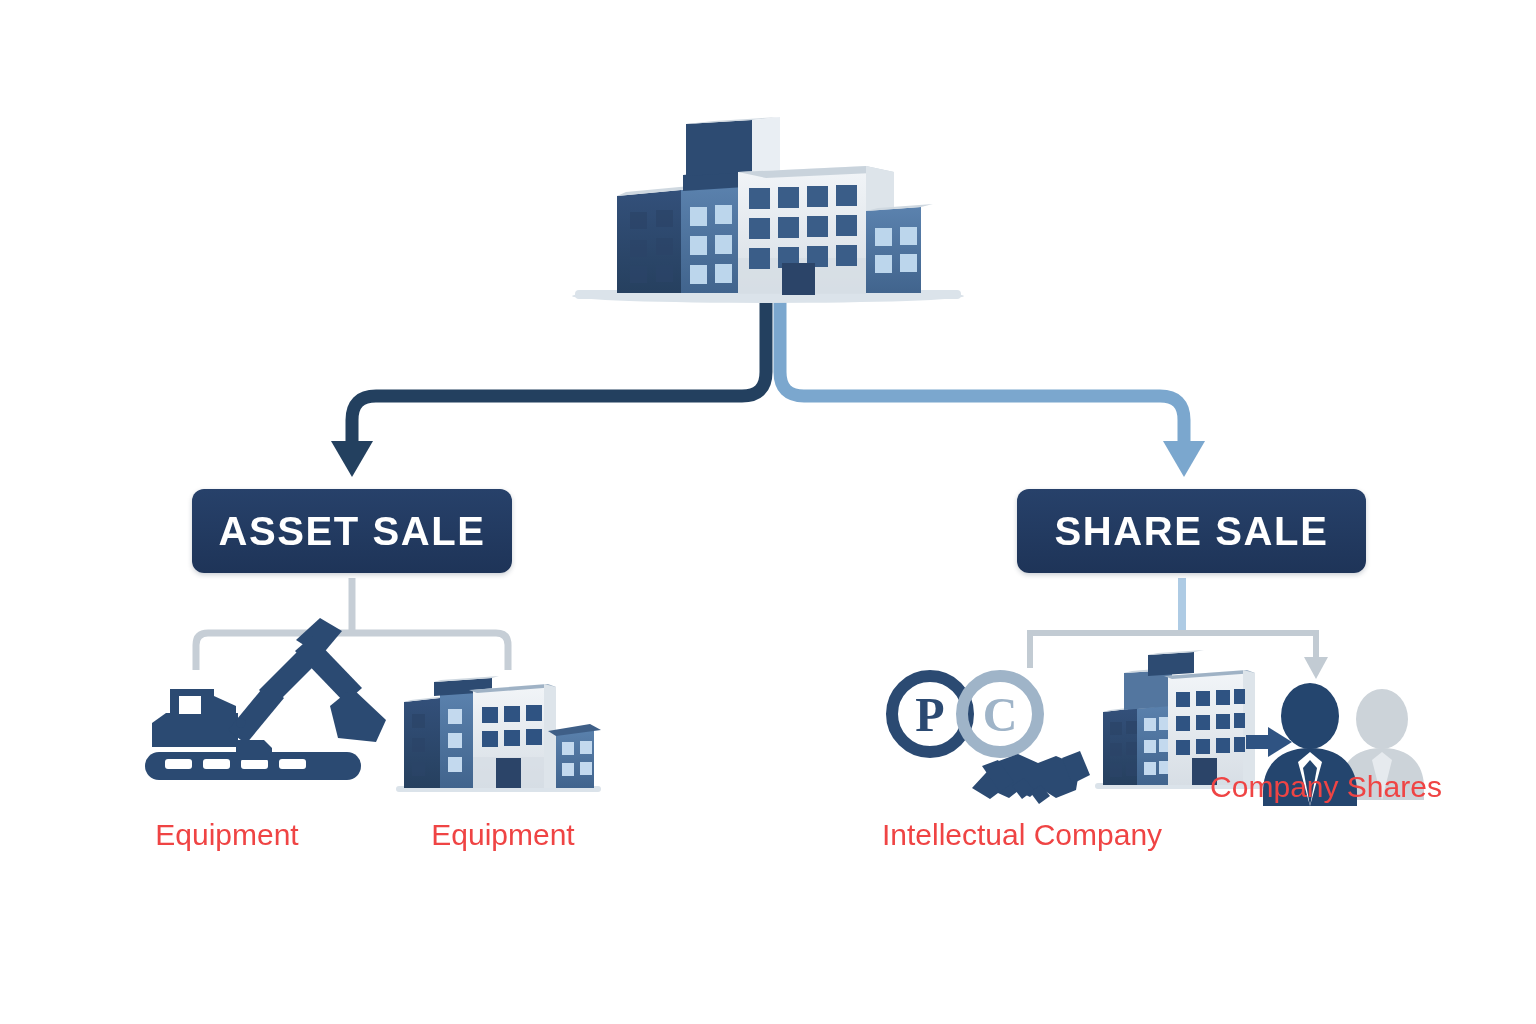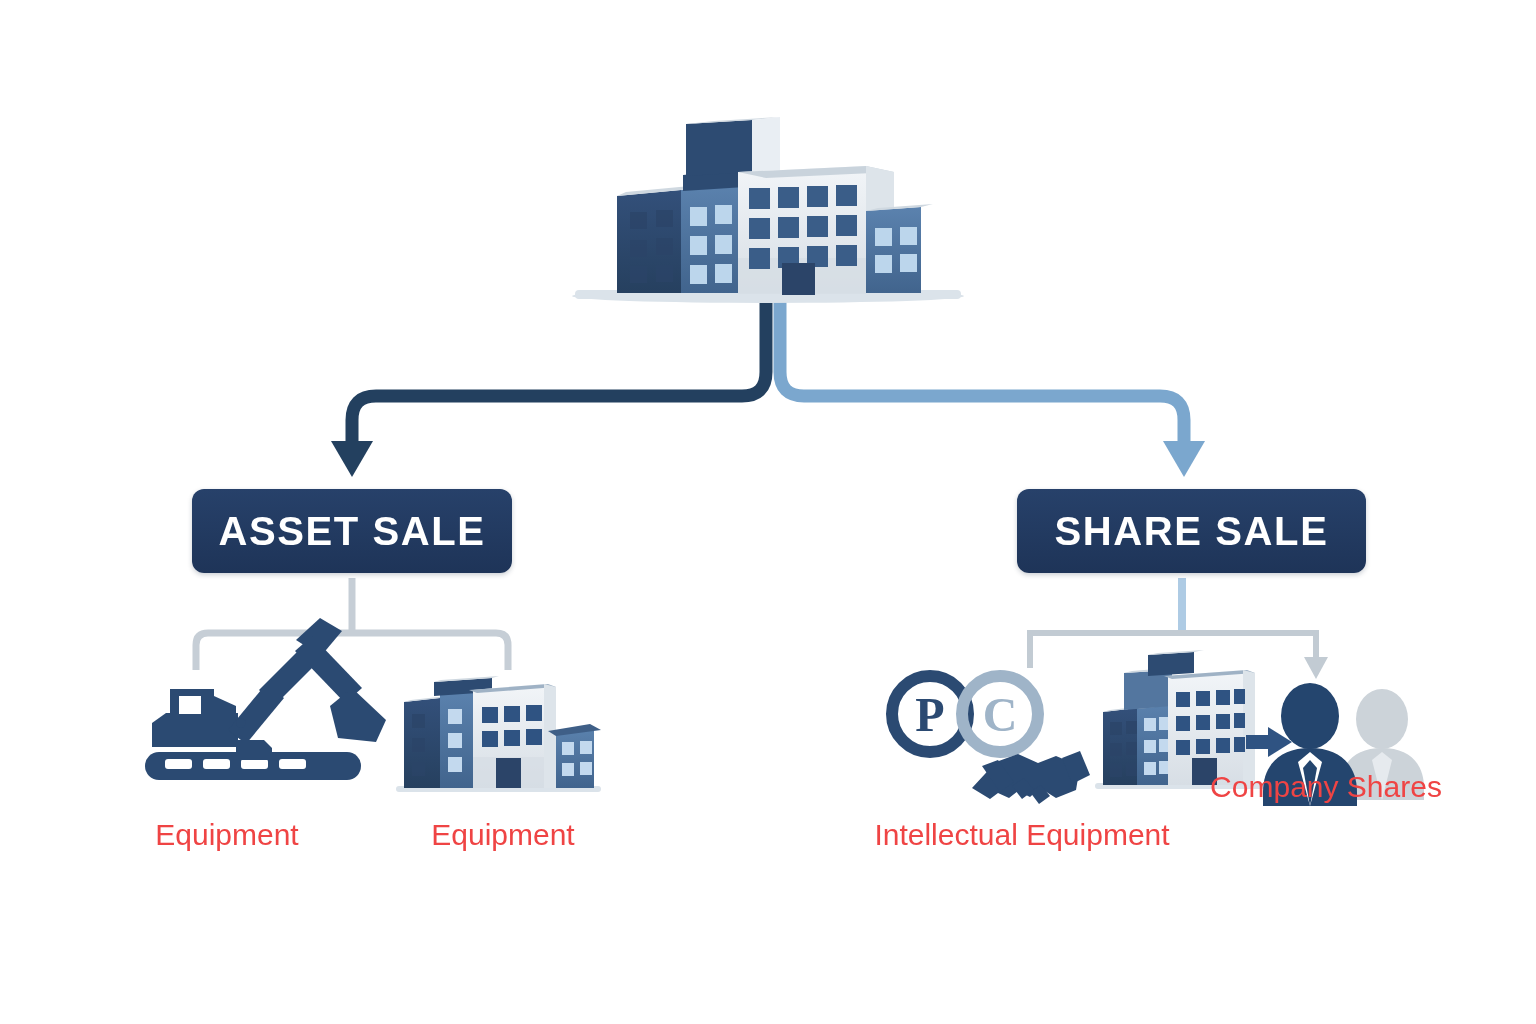--- a/index.html
+++ b/index.html
@@ -334,14 +334,14 @@
 <div class="sale-box" id="asset-sale-box">
   <span class="sale-label">ASSET SALE</span>
 </div>
 
 <div class="sale-box" id="share-sale-box">
   <span class="sale-label">SHARE SALE</span>
 </div>
 
 <div class="leaf-label" id="label-equipment">Equipment</div>
 <div class="leaf-label" id="label-premises">Equipment</div>
-<div class="leaf-label" id="label-ip">Intellectual Equipment</div>
+<div class="leaf-label" id="label-ip">Intellectual Company</div>
 <div class="leaf-label" id="label-shares">Company Shares</div>
 
 </body></html>

